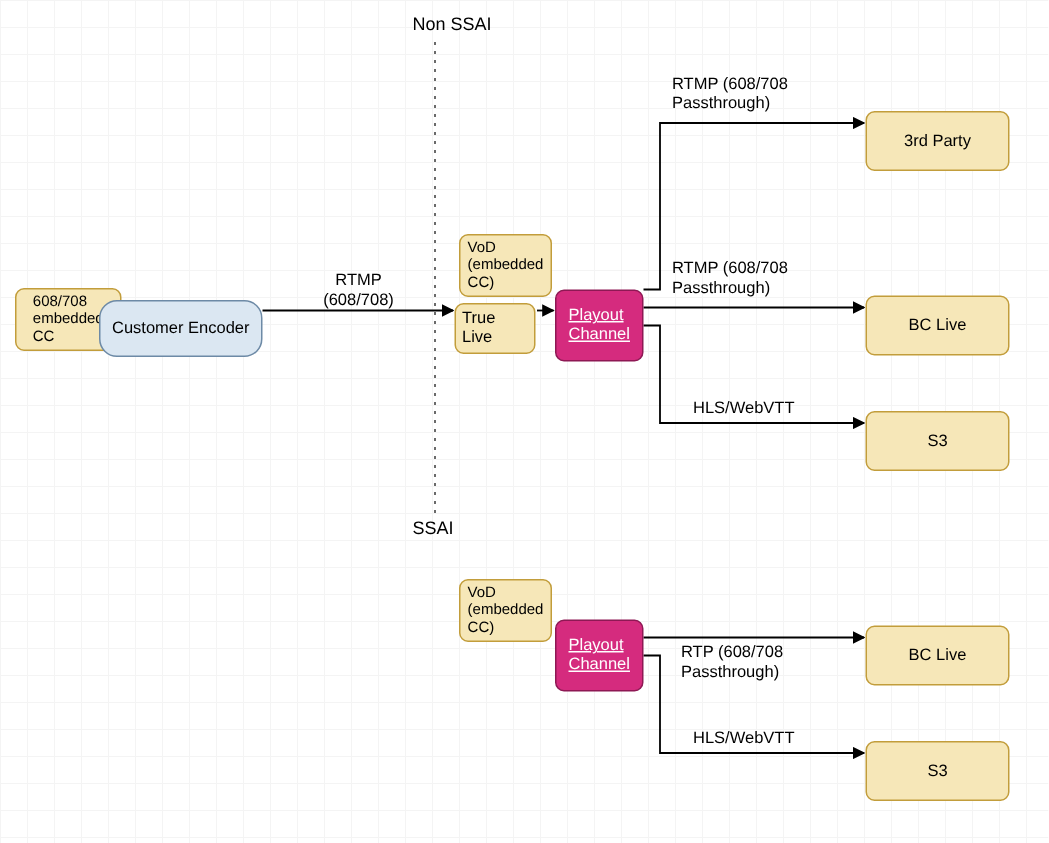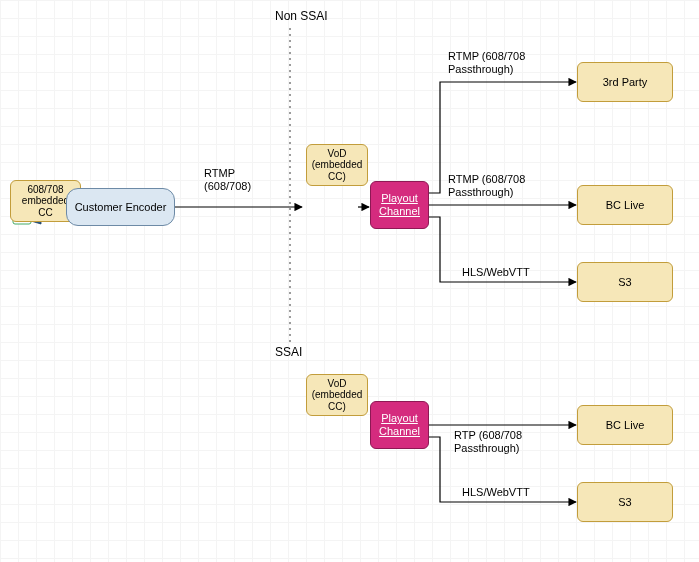--- a/index.html
+++ b/index.html
@@ -21,23 +21,23 @@
       linear-gradient(to right, #f4f4f4 1px, transparent 1px),
       linear-gradient(to bottom, #f4f4f4 1px, transparent 1px);
     background-size: 18px 18px;
   }
   .node {
     position: absolute;
     box-sizing: border-box;
     display: flex;
     align-items: center;
     justify-content: center;
-    text-align: center;
     line-height: 1.15;
     padding: 2px 4px;
+    margin-top: 12px;
   }
   .yellow { background: #f6e7b8; border: 1px solid #c29d3b; border-radius: 6px; }
   .blue   { background: #dbe7f2; border: 1px solid #6d8aa6; border-radius: 12px; }
   .pink   { background: #d52b7e; border: 1px solid #8e1854; border-radius: 6px; color: #fff; text-decoration: underline; }
   .label {
     position: absolute;
     text-align: left;
     line-height: 1.15;
     white-space: nowrap;
   }
@@ -86,22 +86,23 @@
   <path class="arrow" d="M429 437 L440 437 L440 502 L576 502" marker-end="url(#ah)"></path>
 </svg>
 
 <div class="label section-label" style="left:275px; top:10px;">Non SSAI</div>
 <div class="label section-label" style="left:275px; top:346px;">SSAI</div>
 
 <div class="node yellow" style="left:10px; top:180px; width:71px; height:42px; font-size:10px;">608/708<br>embedded<br>CC</div>
 
 <div class="node blue" style="left:66px; top:188px; width:109px; height:38px;">Customer Encoder</div>
 
-<div class="label" style="left:204px; top:167px; width:70px; text-align:left;">RTMP<br>(608/708)</div>
+<div class="label" style="left:204px; top:181px; width:70px; text-align:center;">RTMP<br>(608/708)</div>
 
+<div class="node yellow" style="left:303px; top:190px; width:54px; height:34px;">True Live</div>
 
 <div class="node yellow" style="left:306px; top:144px; width:62px; height:42px; font-size:10px; z-index:2;">VoD<br>(embedded<br>CC)</div>
 
 <div class="node pink" style="left:370px; top:181px; width:59px; height:48px;">Playout<br>Channel</div>
 
 <div class="node yellow" style="left:577px; top:62px; width:96px; height:40px;">3rd Party</div>
 <div class="node yellow" style="left:577px; top:185px; width:96px; height:40px;">BC Live</div>
 <div class="node yellow" style="left:577px; top:262px; width:96px; height:40px;">S3</div>
 
 <div class="label" style="left:448px; top:50px; width:120px;">RTMP (608/708<br>Passthrough)</div>

